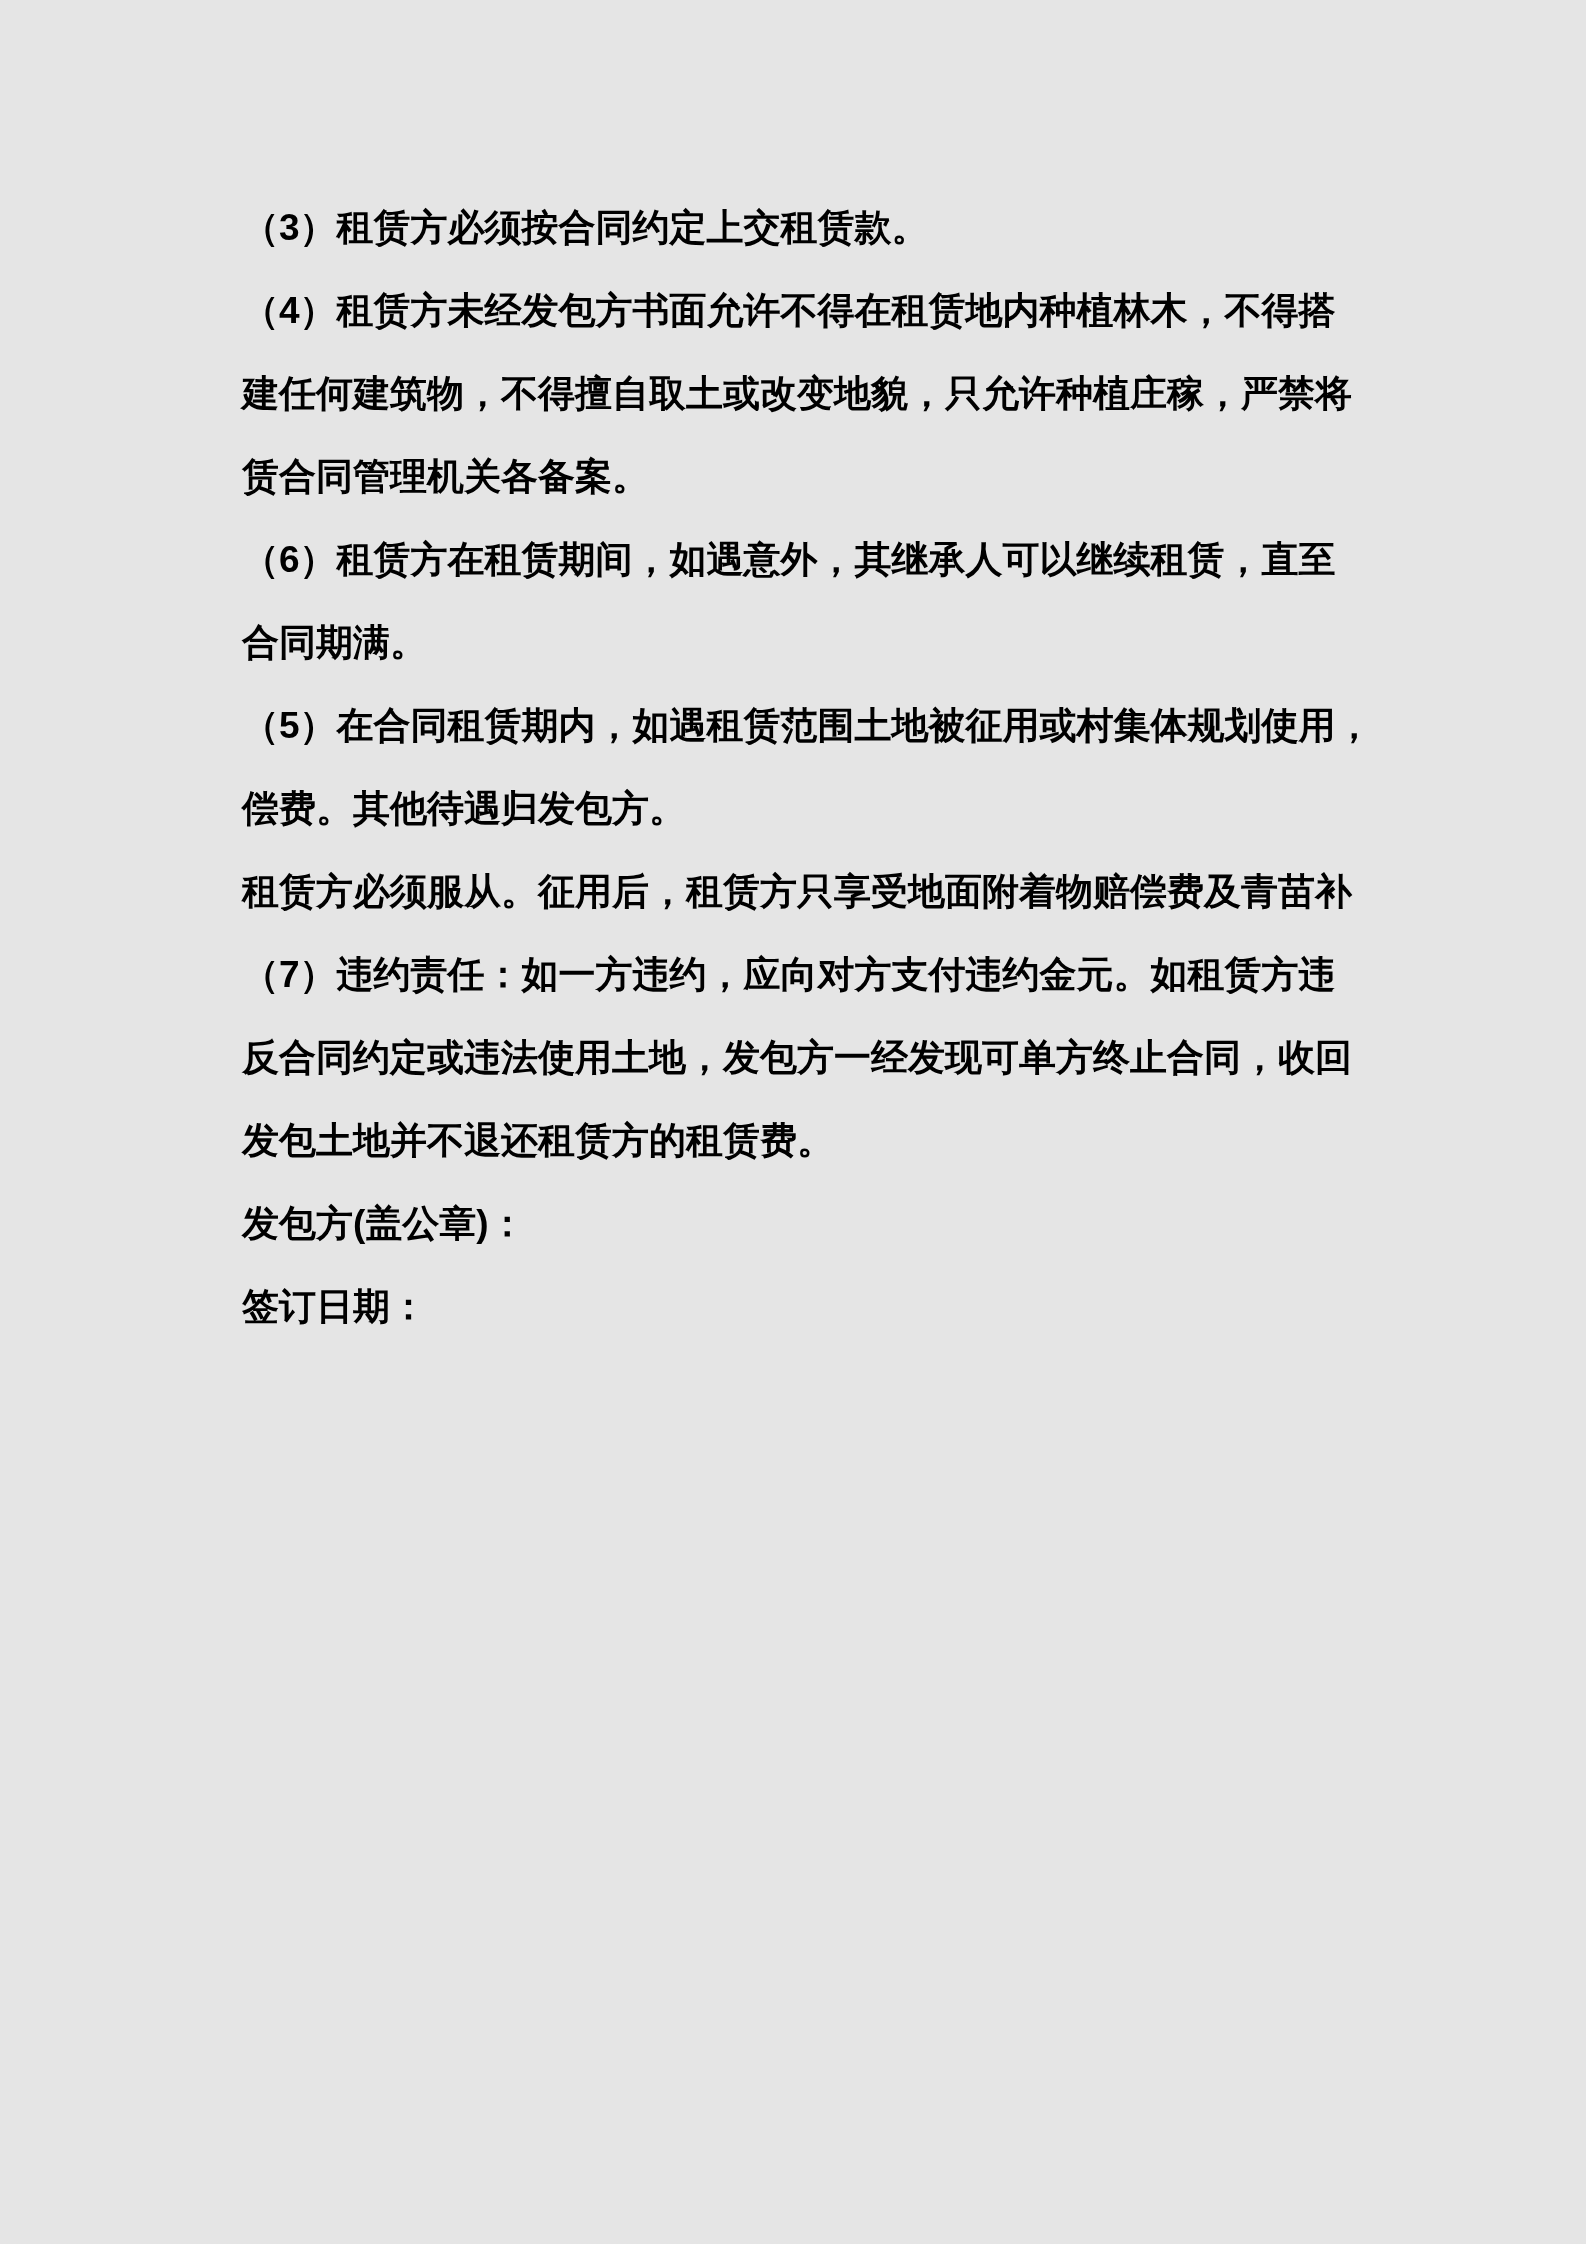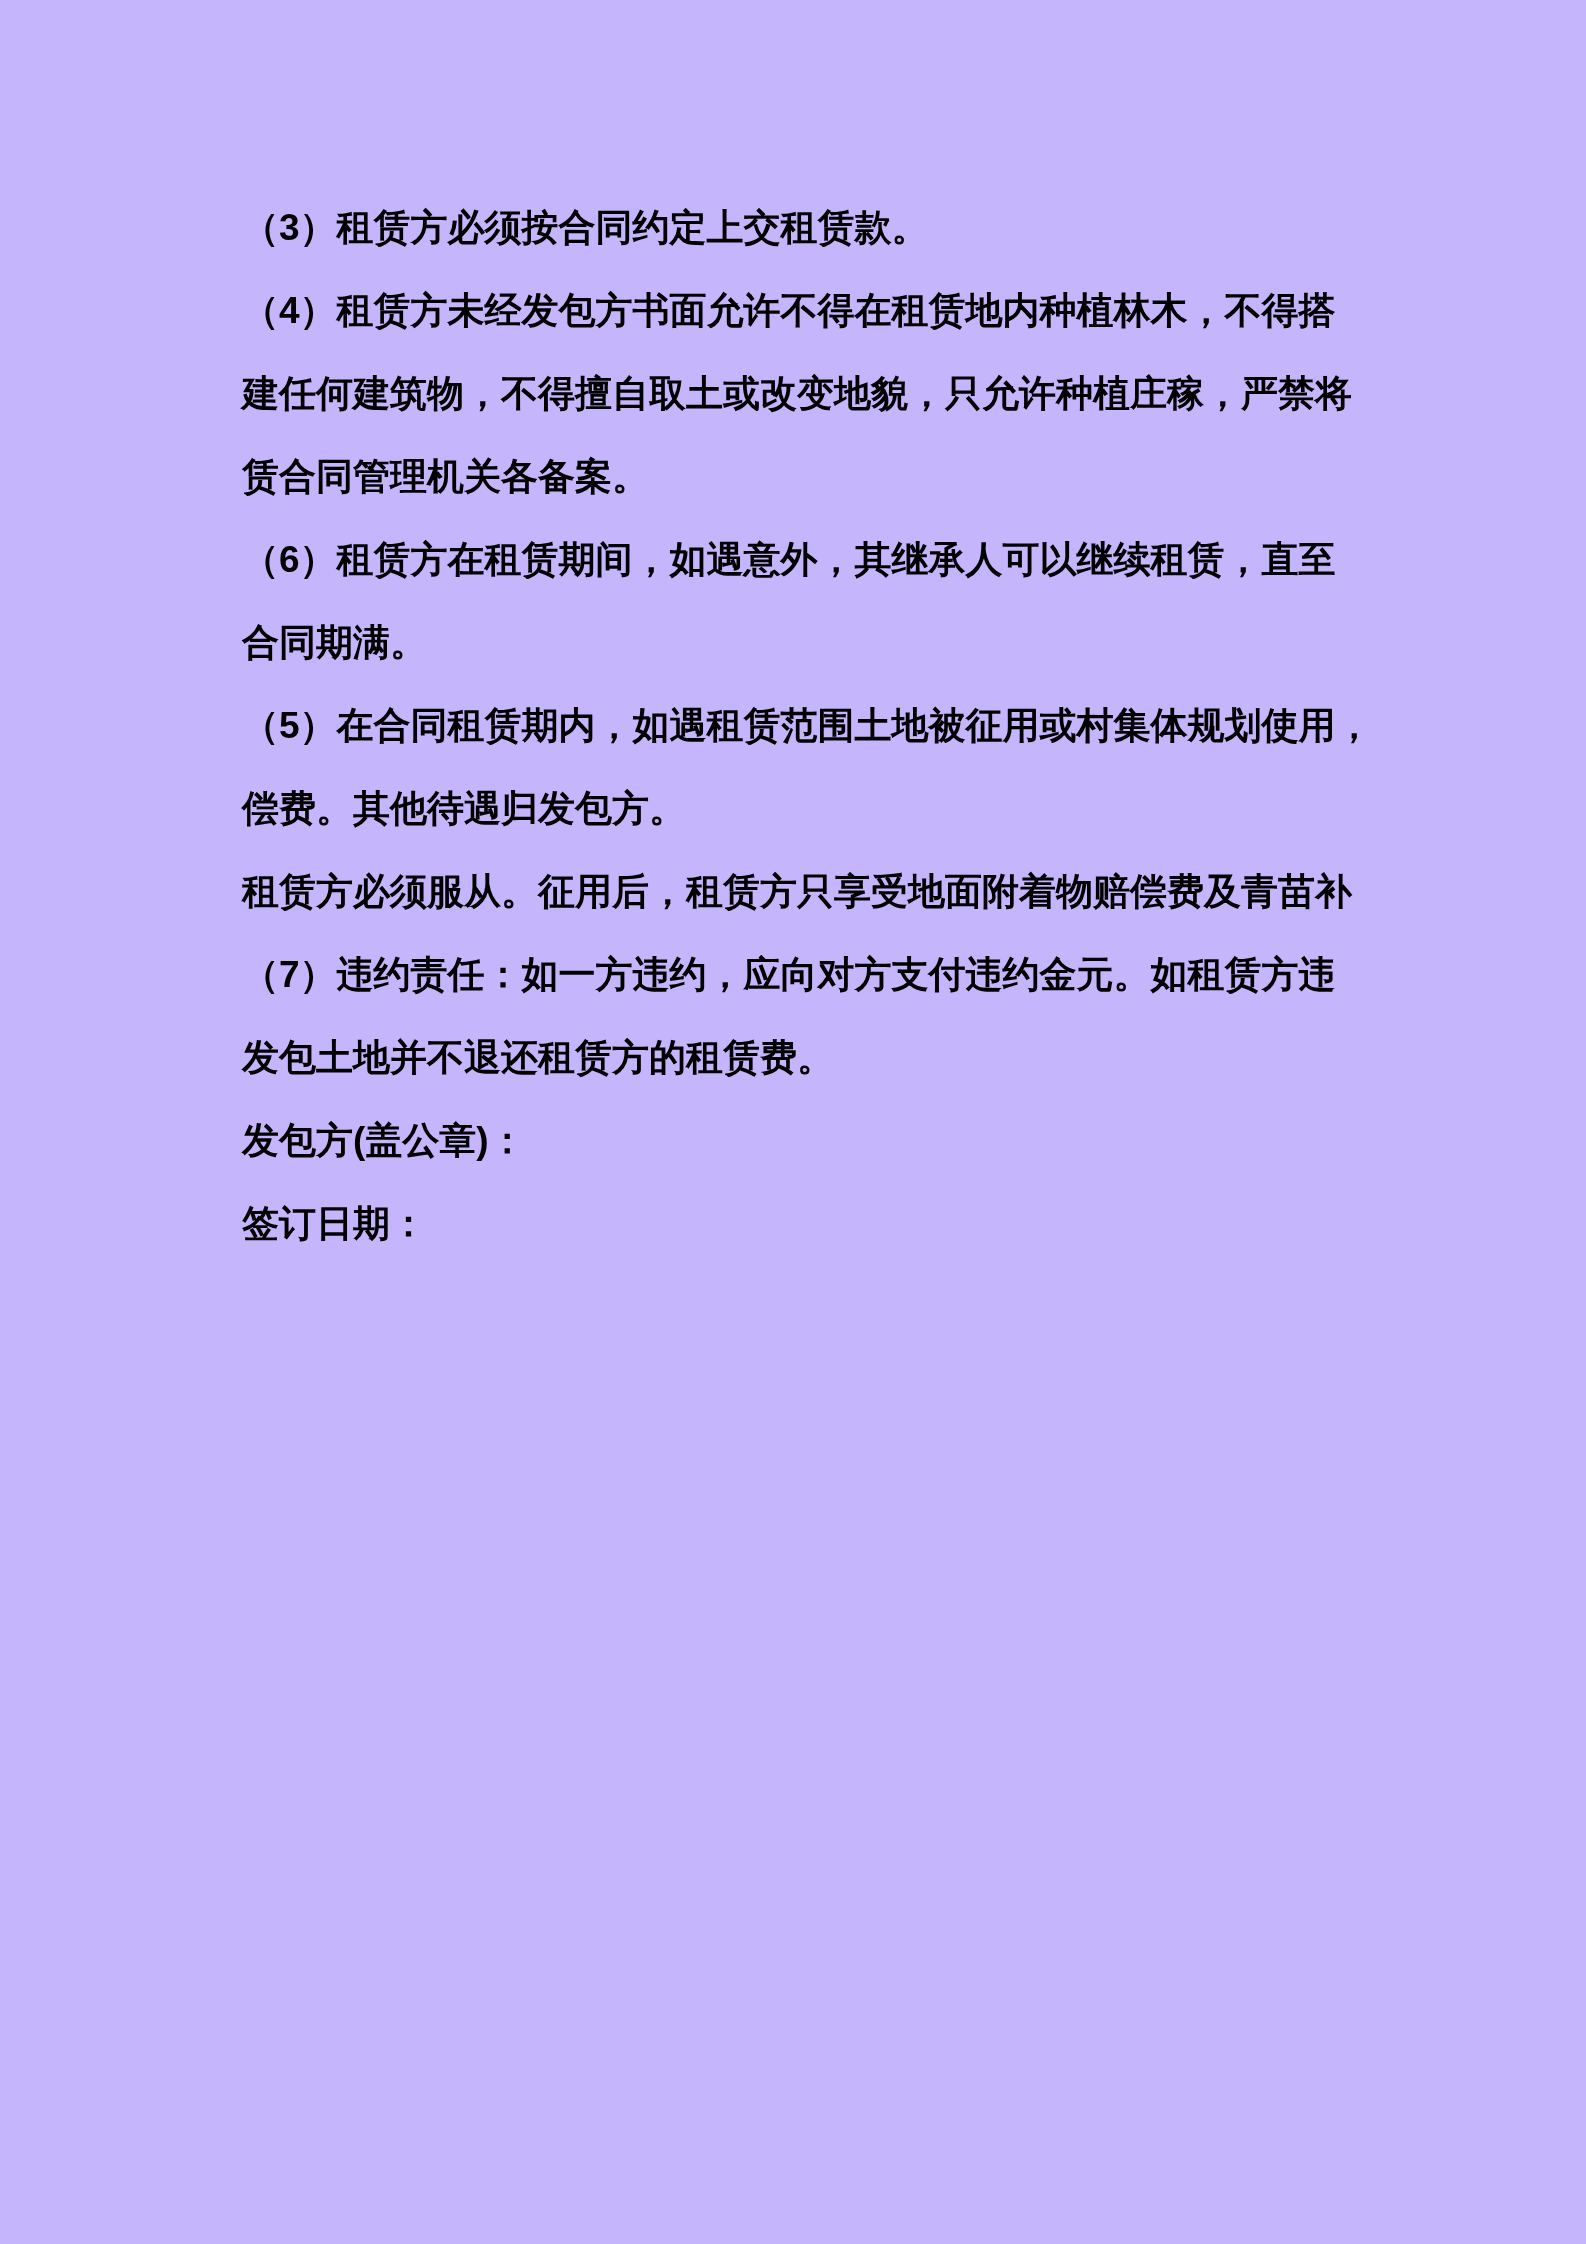--- a/index.html
+++ b/index.html
@@ -4,21 +4,21 @@
 <style>
   html, body {
     margin: 0;
     padding: 0;
     background: #ffffff;
   }
   .page {
     position: relative;
     width: 1586px;
     height: 2244px;
-    background: #c4b5fd;
+    background: #e5e5e5;
     overflow: hidden;
   }
   .text-block {
     position: absolute;
     left: 242px;
     top: 186px;
     width: 1110px;
     font-family: "Liberation Sans", "DejaVu Sans", sans-serif;
     font-weight: 700;
     font-size: 37px;
@@ -53,20 +53,21 @@
         <div class="line">（6）租赁方在租赁期间，如遇意外，其继承人可以继续租赁，直至</div>
         <div class="line">合同期满。</div>
       </div>
       <div class="paragraph">
         <div class="line">（5）在合同租赁期内，如遇租赁范围土地被征用或村集体规划使用，</div>
         <div class="line">偿费。其他待遇归发包方。</div>
         <div class="line">租赁方必须服从。征用后，租赁方只享受地面附着物赔偿费及青苗补</div>
       </div>
       <div class="paragraph">
         <div class="line">（7）违约责任：如一方违约，应向对方支付违约金元。如租赁方违</div>
+        <div class="line">反合同约定或违法使用土地，发包方一经发现可单方终止合同，收回</div>
         <div class="line">发包土地并不退还租赁方的租赁费。</div>
       </div>
       <div class="paragraph">
         <div class="line">发包方(盖公章)：</div>
       </div>
       <div class="paragraph">
         <div class="line">签订日期：</div>
       </div>
     </div>
 </div>

